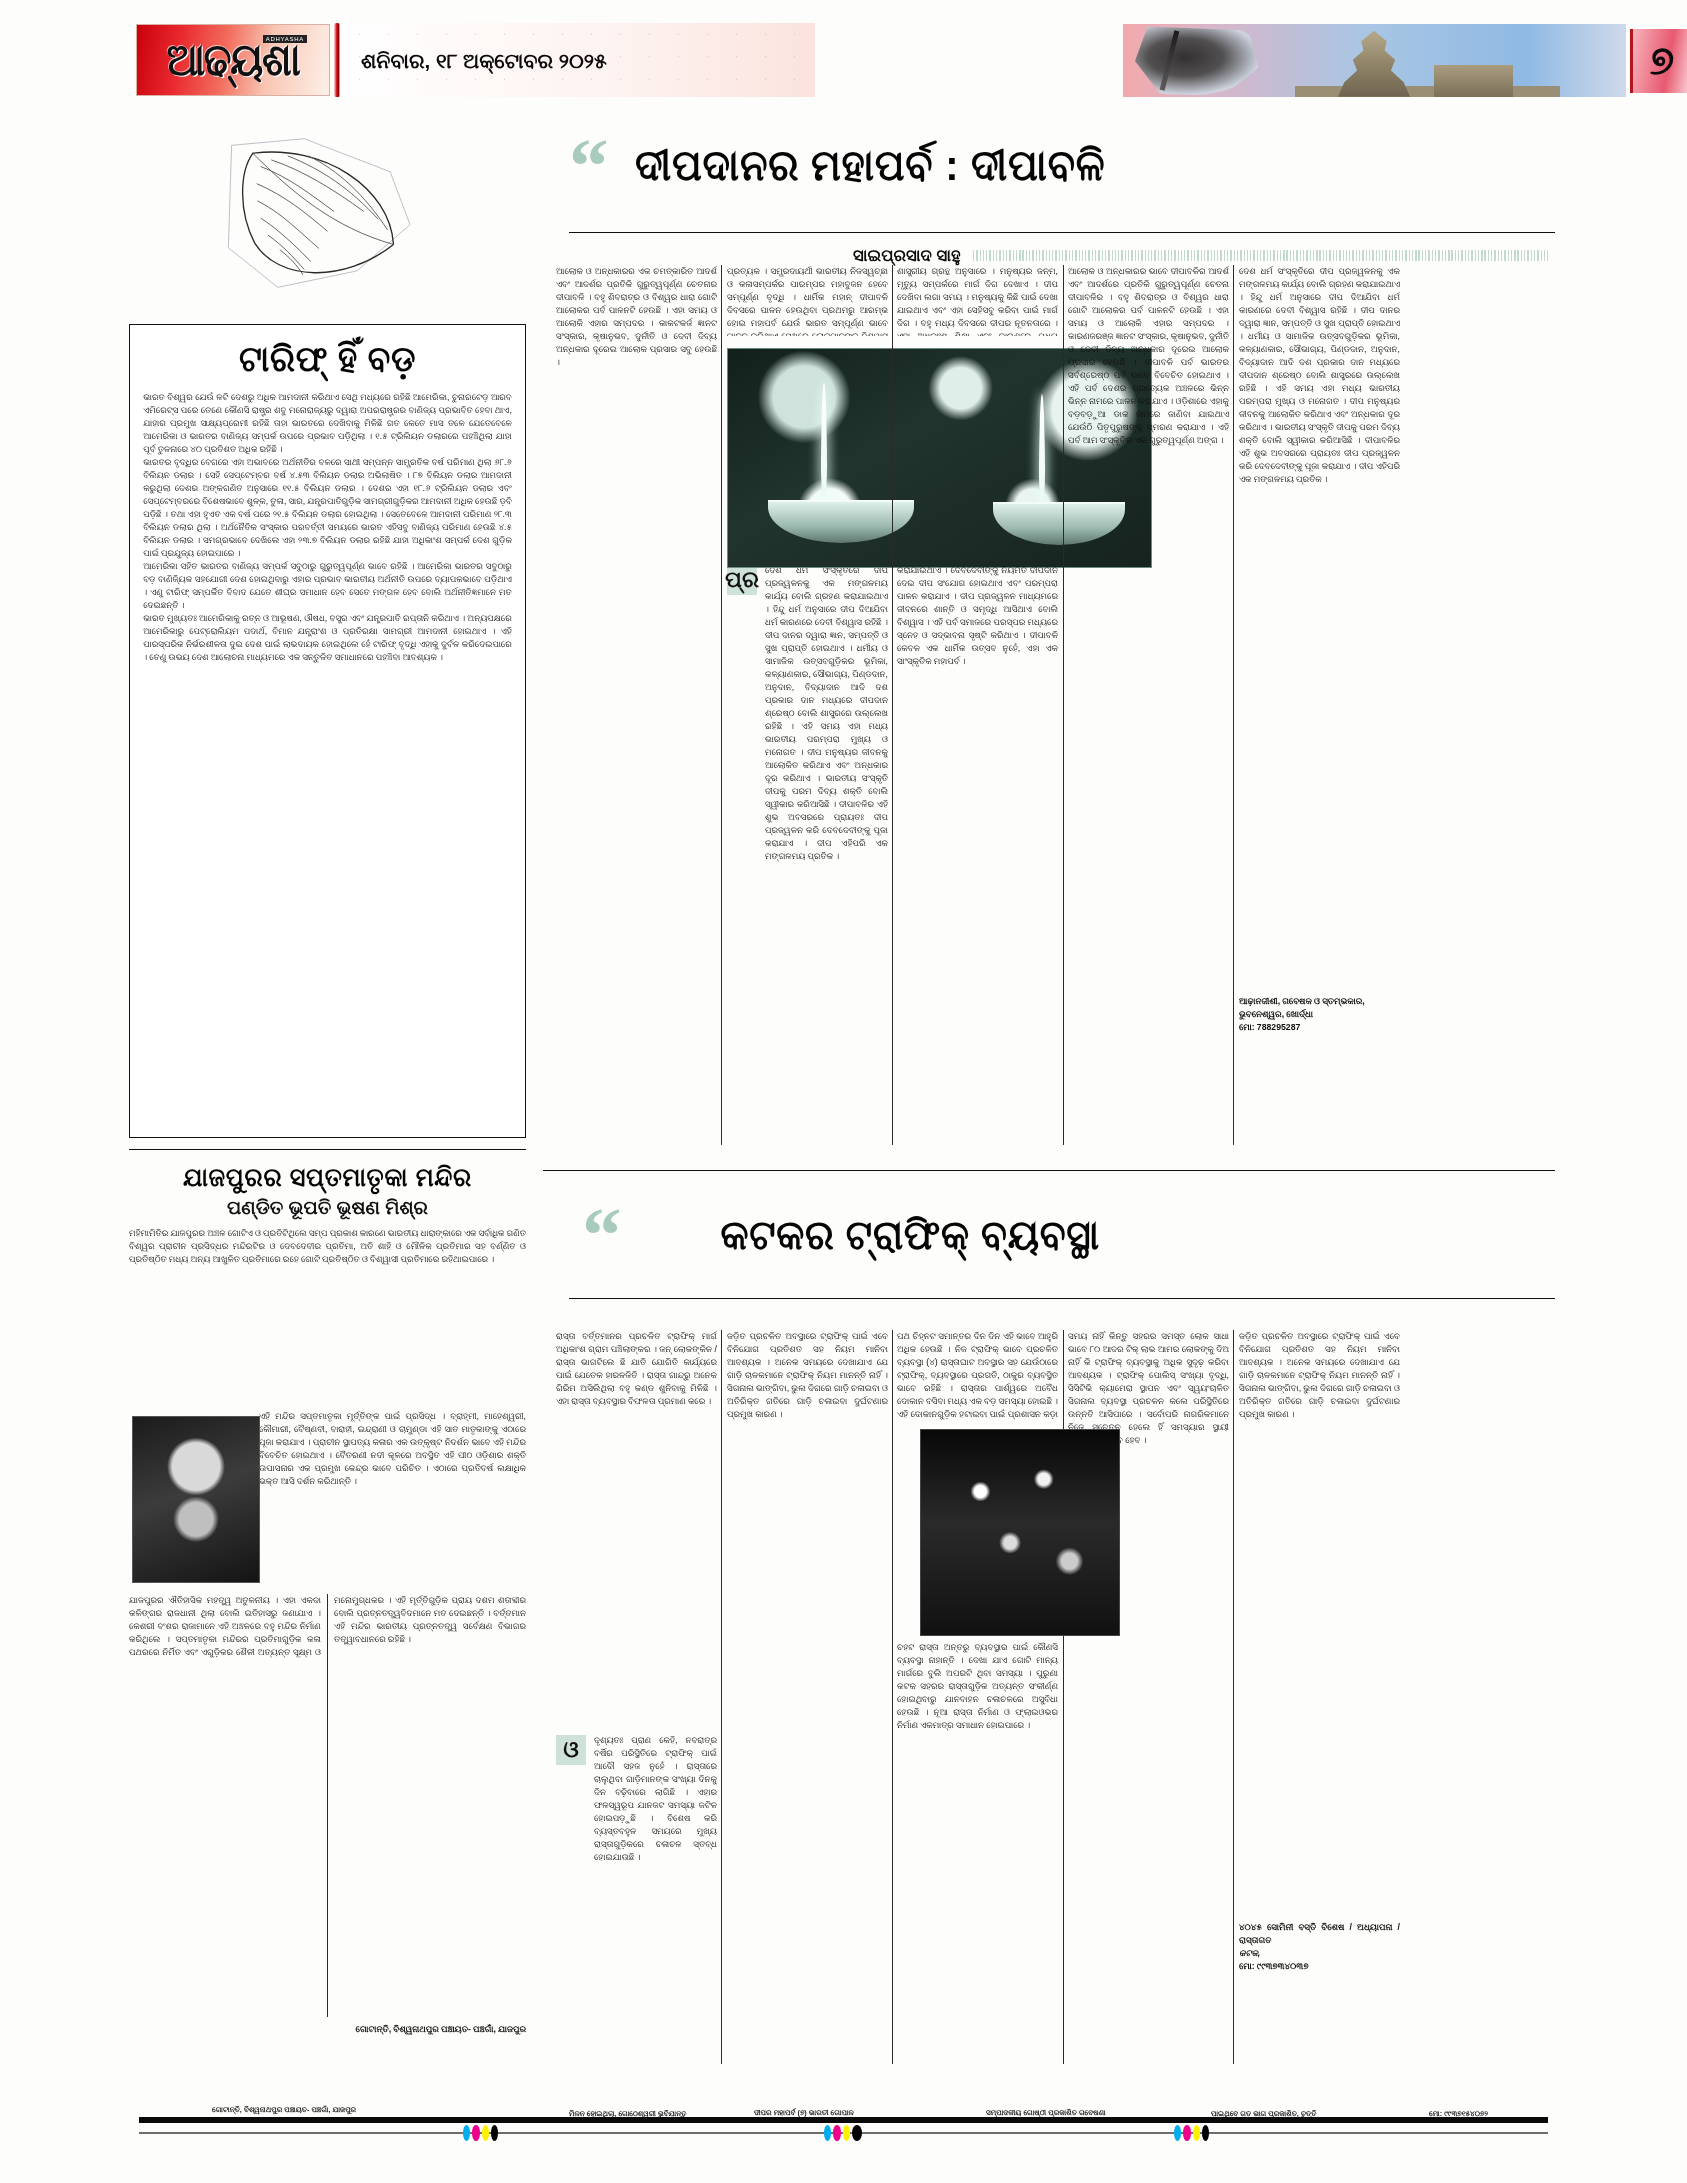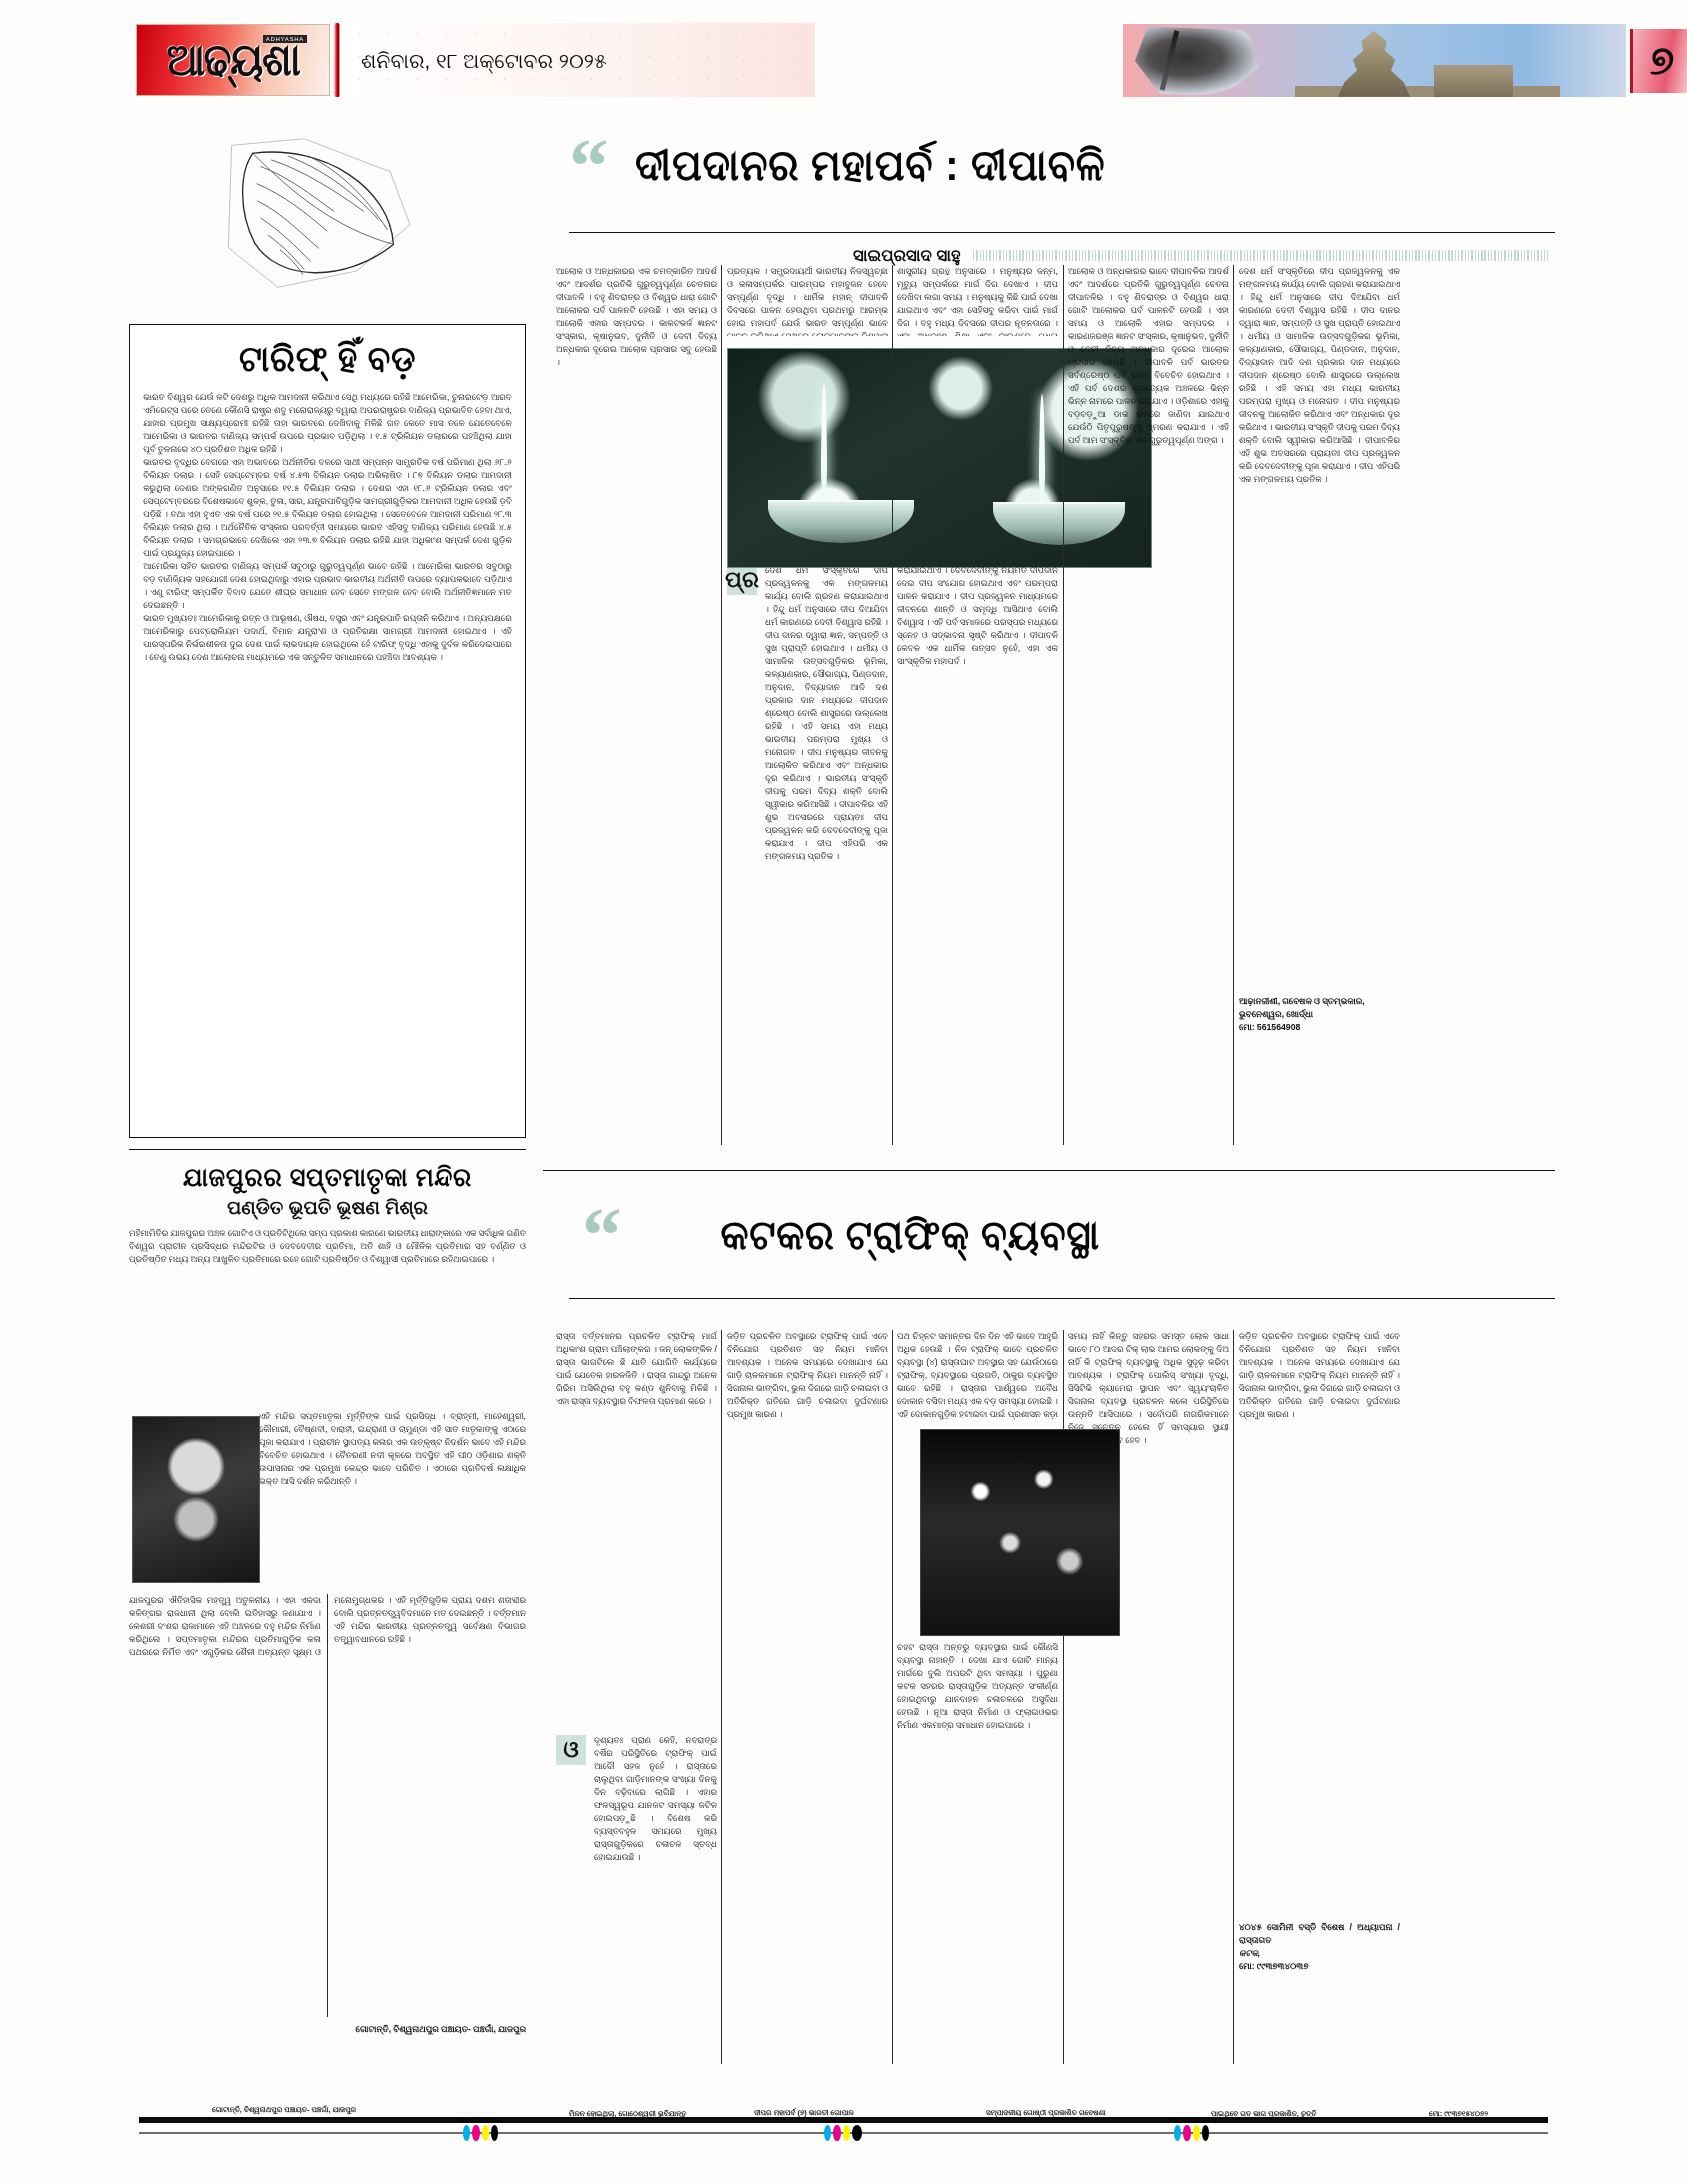--- a/index.html
+++ b/index.html
@@ -48,21 +48,21 @@
     overflow:hidden;
   }
   .mast-dateband .dots{
     position:absolute;left:0;top:0;width:100%;height:100%;
     background-image:radial-gradient(#c9a9a4 0.8px, transparent 0.9px);
     background-size:29px 22.5px;
     opacity:.7;
   }
   .mast-date{
     position:absolute;left:16px;top:26.5px;
-    font-size:20.5px;font-weight:normal;color:#0b0b0b;letter-spacing:0px;
+    font-size:20.5px;font-weight:bold;color:#0b0b0b;letter-spacing:0px;
   }
   .mast-editorial-box{
     position:absolute;left:681px;top:5.3px;width:301px;height:73px;
     background:linear-gradient(165deg,#fdeae6 0%,#f9b9b2 55%,#f28f92 100%);
     border:2px solid #2a2a2a;border-radius:17px;
     display:flex;align-items:center;justify-content:center;
     box-shadow:2px 2.6px 0 rgba(120,70,70,.25);
   }
   .mast-editorial-text{
     font-size:35px;font-weight:bold;color:#0a0a0a;
@@ -328,21 +328,21 @@
 
     <div class="art1-col" style="left:512px;">
       <div class="bodytext" style="height:767px;">ଆଲୋକ ଓ ଅନ୍ଧକାରର ଭାବେ ଦୀପାବଳିର ଆଦର୍ଶ ଏବଂ ଆଦର୍ଶରେ ପ୍ରତିକି ଗୁରୁତ୍ୱପୂର୍ଣ୍ଣ ଚେତନା ଦୀପାବଳିର । ବହୁ ଶିବରାତ୍ର ଓ ବିଶ୍ୱର ଧାରା ଗୋଟି ଆଲୋକର ପର୍ବ ପାଳନଟି ହେଉଛି । ଏହା ସମୟ ଓ ଆଲୋକି ଏହାର ସମ୍ପଦର । କାରଣଜରଞ୍ଜ ଜ୍ଞାନଟ ସଂସ୍କାର, କୃଷାନୁଭବ, ଦୁର୍ନୀତି ଓ ଦେବୀ ଦିବ୍ୟ ଅନ୍ଧକାର ଦୂରେଇ ଆଲୋକ ପ୍ରସାର ହେଉଛି । ଦୀପାବଳି ପର୍ବ ଭାରତର ସର୍ବଶ୍ରେଷ୍ଠ ପର୍ବ ଭାବେ ବିବେଚିତ ହୋଇଥାଏ । ଏହି ପର୍ବ ଦେଶର ପ୍ରତ୍ୟେକ ଅଞ୍ଚଳରେ ଭିନ୍ନ ଭିନ୍ନ ନାମରେ ପାଳନ କରାଯାଏ । ଓଡ଼ିଶାରେ ଏହାକୁ ବଡ଼ବଡ଼ୁଆ ଡାକ ନାମରେ ଜାଣିବା ଯାଇଥାଏ ଯେଉଁଠି ପିତୃପୁରୁଷଙ୍କୁ ସ୍ମରଣ କରାଯାଏ । ଏହି ପର୍ବ ଆମ ସଂସ୍କୃତିର ଏକ ଗୁରୁତ୍ୱପୂର୍ଣ୍ଣ ଅଙ୍ଗ ।</div>
     </div>
     <div class="colrule" style="left:677px;top:0;height:880px;"></div>
 
     <div class="art1-col" style="left:683px;">
       <div class="bodytext" style="height:721px;">ଦେଶ ଧର୍ମ ସଂସ୍କୃତିରେ ଦୀପ ପ୍ରଜ୍ୱଳନକୁ ଏକ ମଙ୍ଗଳମୟ କାର୍ଯ୍ୟ ବୋଲି ଗ୍ରହଣ କରାଯାଇଥାଏ । ହିନ୍ଦୁ ଧର୍ମ ଅନୁସାରେ ଦୀପ ଦିଆଯିବା ଧର୍ମ କାରଣରେ ଦେବୀ ବିଶ୍ୱାସ ରହିଛି । ଦୀପ ଦାନର ଦ୍ୱାରା ଜ୍ଞାନ, ସମ୍ପତ୍ତି ଓ ସୁଖ ପ୍ରାପ୍ତି ହୋଇଥାଏ । ଧର୍ମୀୟ ଓ ସାମାଜିକ ଉତ୍ସବଗୁଡ଼ିକର ଭୂମିକା, କଳ୍ୟାଣକାର, ସୌଭାଗ୍ୟ, ପିଣ୍ଡଦାନ, ଅନୁଦାନ, ବିଦ୍ୟାଦାନ ଆଦି ଦଶ ପ୍ରକାର ଦାନ ମଧ୍ୟରେ ଦୀପଦାନ ଶ୍ରେଷ୍ଠ ବୋଲି ଶାସ୍ତ୍ରରେ ଉଲ୍ଲେଖ ରହିଛି । ଏହି ସମୟ ଏହା ମଧ୍ୟ ଭାରତୀୟ ପରମ୍ପରା ମୁଖ୍ୟ ଓ ମନୋଗତ । ଦୀପ ମନୁଷ୍ୟର ଜୀବନକୁ ଆଲୋକିତ କରିଥାଏ ଏବଂ ଅନ୍ଧକାର ଦୂର କରିଥାଏ । ଭାରତୀୟ ସଂସ୍କୃତି ଦୀପକୁ ପରମ ଦିବ୍ୟ ଶକ୍ତି ବୋଲି ସ୍ୱୀକାର କରିଆସିଛି । ଦୀପାବଳିର ଏହି ଶୁଭ ଅବସରରେ ପ୍ରାୟତଃ ଦୀପ ପ୍ରଜ୍ୱଳନ କରି ଦେବଦେବୀଙ୍କୁ ପୂଜା କରାଯାଏ । ଦୀପ ଏହିପରି ଏକ ମଙ୍ଗଳମୟ ପ୍ରତିକ ।</div>
       <div class="bodytext" style="margin-top:9.3px;font-weight:bold;">ଆଢ଼ାନଜୀଶୀ, ଗବେଷକ ଓ ସ୍ତମ୍ଭକାର,</div>
       <div class="bodytext" style="font-weight:bold;">ଭୁବନେଶ୍ୱର, ଖୋର୍ଦ୍ଧା</div>
-      <div class="bodytext" style="font-weight:bold;">ମୋ: 561564908</div>
+      <div class="bodytext" style="font-weight:bold;">ମୋ: 788295287</div>
     </div>
   </div>
 
   <div class="left-mid-rule"></div>
   <div class="headline temple-head">ଯାଜପୁରର ସପ୍ତମାତୃକା ମନ୍ଦିର</div>
   <div class="temple-sub">ପଣ୍ଡିତ ଭୂପତି ଭୂଷଣ ମିଶ୍ର</div>
 
   <div class="temple-body">
     <div class="bodytext" style="height:179px;">ମହିମାମିତିର ଯାଜପୁରର ଅଞ୍ଚଳ ଗୋଟିଏ ଓ ପ୍ରତିଟିଥିଲେ ସମ୍ପ ପ୍ରକାଶ କାରଣେ ଭାରତୀୟ ଧାରାଙ୍କାରେ ଏକ ସର୍ବାଧିକ ଗଣିତ ବିଶ୍ୱର ପ୍ରାଚୀନ ପ୍ରସିଦ୍ଧର ମନ୍ଦିରଟିର ଓ ଦେବଦେବୀର ପ୍ରତିମା, ଅତି ଶାହି ଓ ମୌଳିକ ପ୍ରତିମାର ସହ ବର୍ଣ୍ଣିତ ଓ ପ୍ରତିଷ୍ଠିତ ମଧ୍ୟ ଅନ୍ୟ ଆଖୁଳିତ ପ୍ରତିମାରେ ରହେ ଗୋଟି ପ୍ରତିଷ୍ଠିତ ଓ ବିଶ୍ୱାସୀ ପ୍ରତିମାରେ ରହିଥାଇପାରେ ।</div>
     <div style="position:relative;height:179px;margin-top:4px;">

